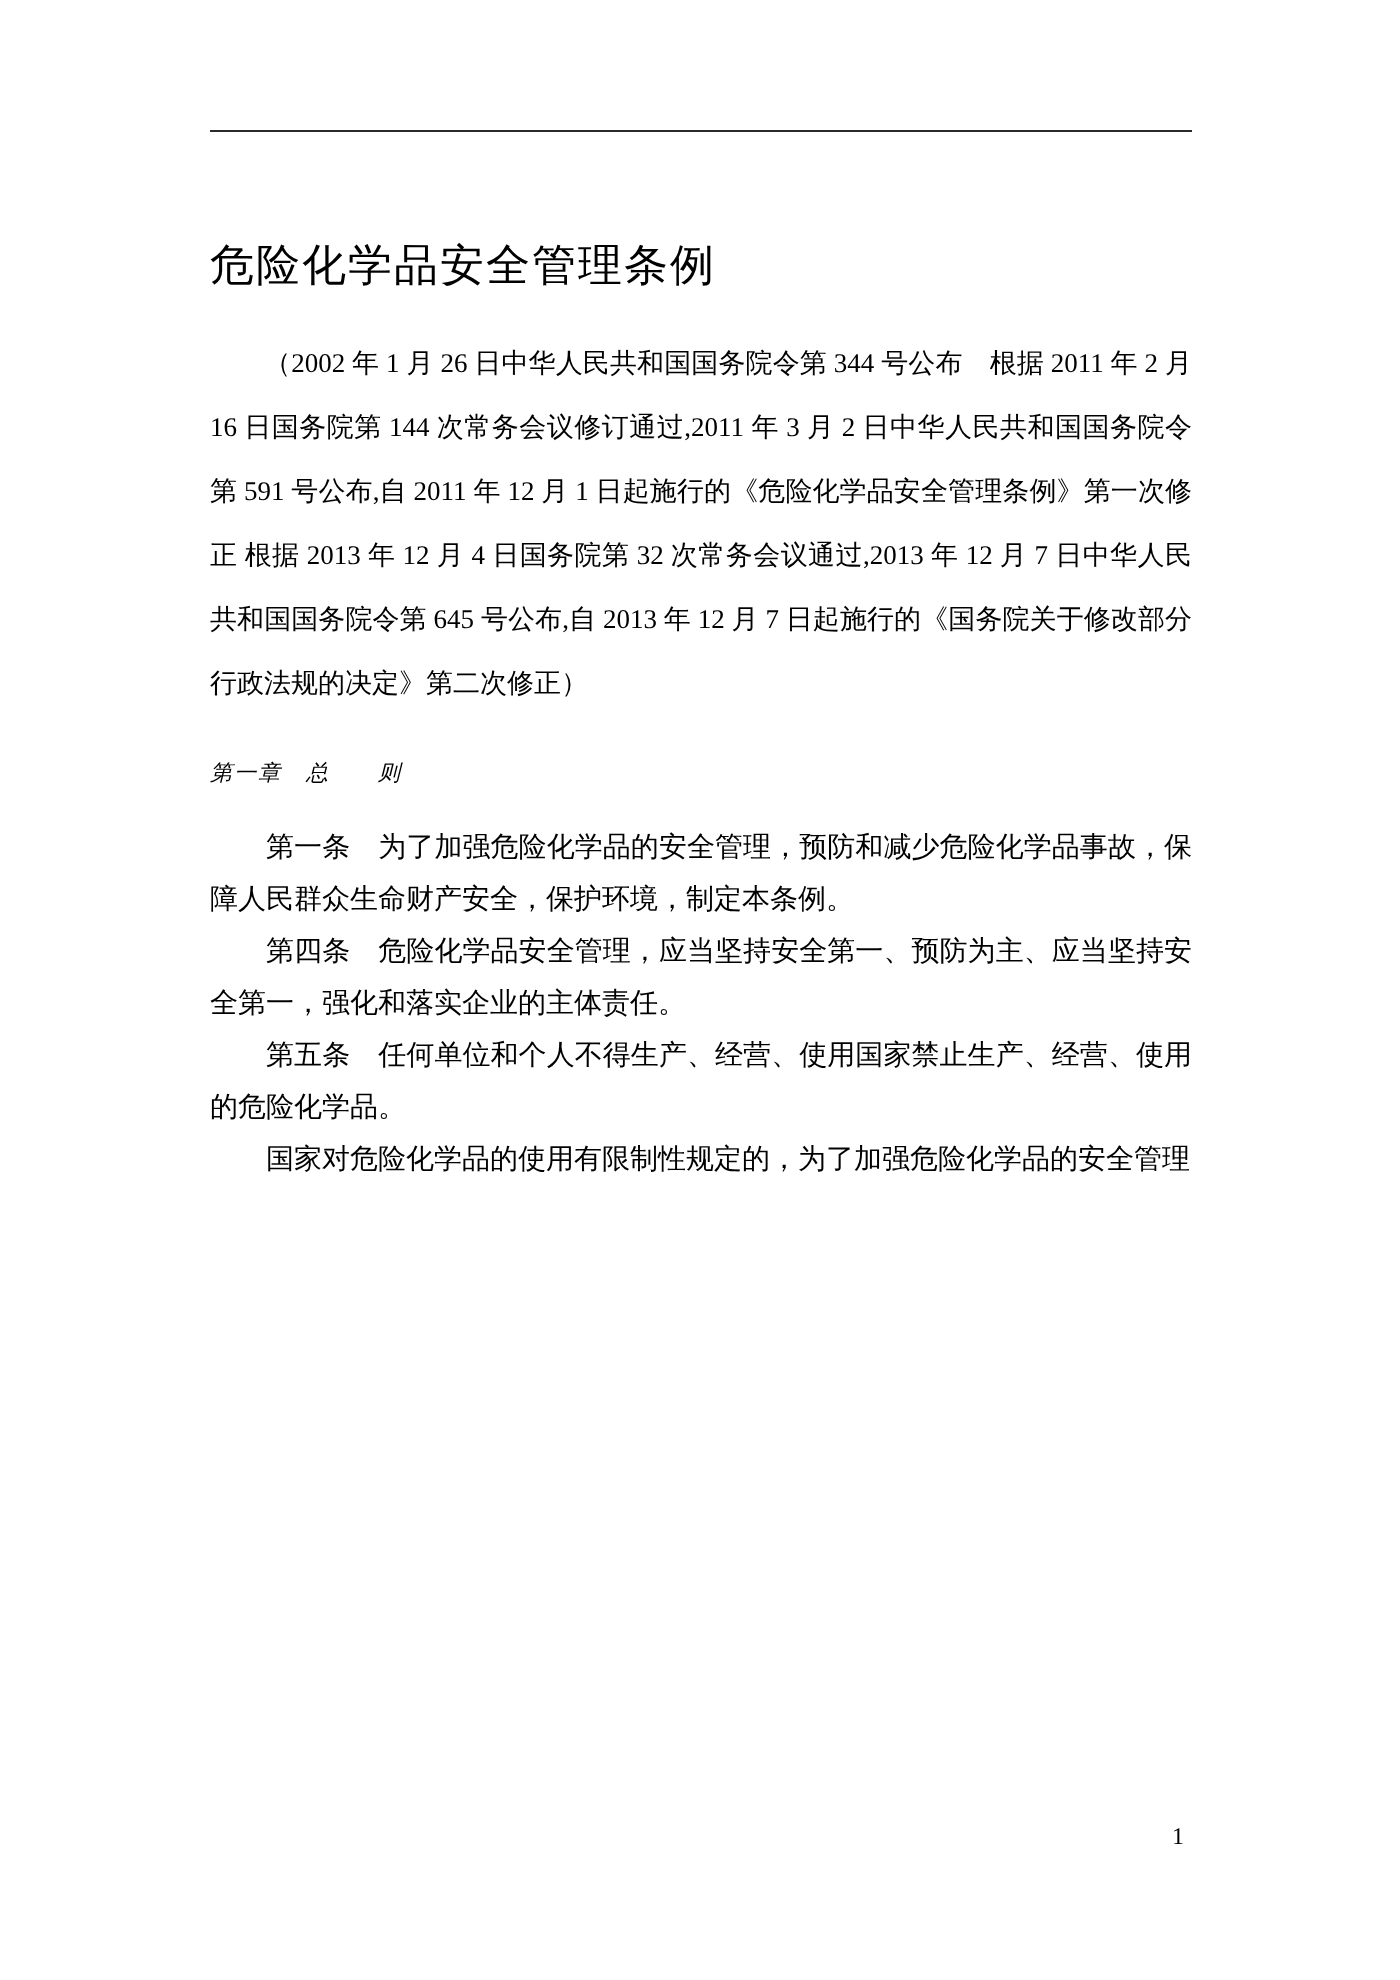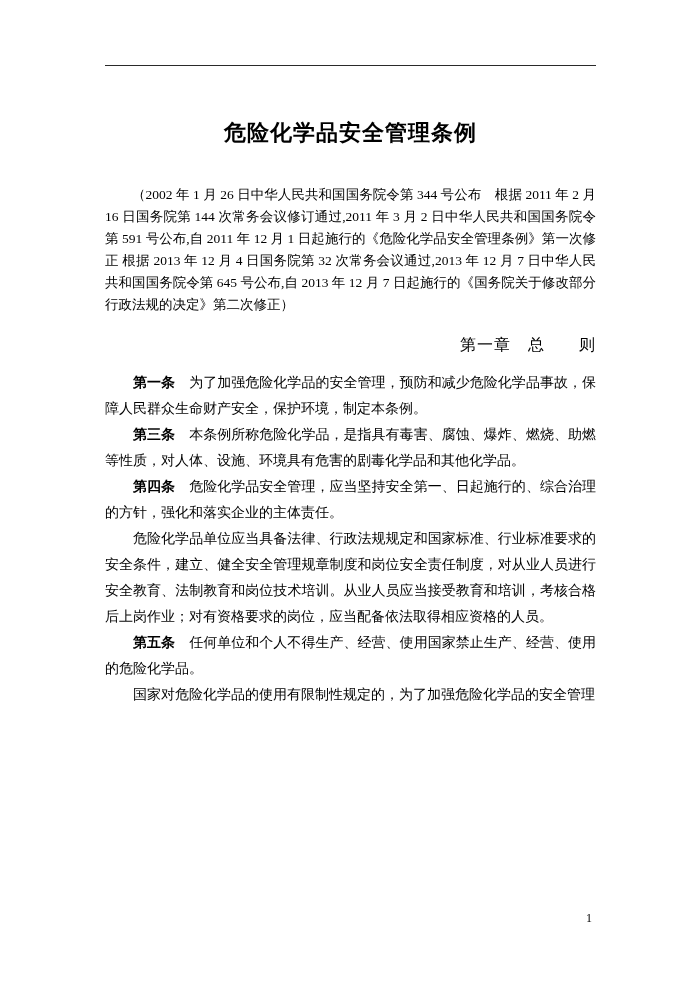--- a/index.html
+++ b/index.html
@@ -21,50 +21,51 @@
     border-top: 1px solid #2a2a2a;
   }
   .content {
     position: absolute;
     left: 105px;
     top: 66px;
     width: 491px;
   }
   .title {
     margin: 52px 0 0 0;
-    text-align: center;
+    text-align: left;
     font-size: 22px;
-    font-weight: bold;
+    font-weight: normal;
     line-height: 30px;
     letter-spacing: 1px;
   }
   .preamble {
-    margin: 36px 0 0 0;
+    margin: 18px 0 0 0;
     font-size: 13.5px;
-    line-height: 22px;
+    line-height: 32px;
     text-align: justify;
     text-indent: 2em;
   }
   .chapter {
     margin: 16px 0 0 0;
-    font-size: 16px;
+    font-size: 11px;
     font-weight: normal;
-    text-align: right;
+    text-align: left;
     line-height: 26px;
     letter-spacing: 1px;
+    font-style: italic;
   }
   .paragraphs {
     margin-top: 12px;
     font-size: 14px;
     line-height: 26px;
     text-align: justify;
   }
   .para { margin: 0; }
   .para.indent { text-indent: 2em; }
-  .article-label { font-weight: bold; }
+  .article-label { font-weight: normal; }
   .article-label:empty { display: none; }
   .article-label:not(:empty)::after { content: "\3000"; font-weight: normal; }
   .page-number {
     position: absolute;
     right: 108px;
     top: 910px;
     font-size: 12px;
     line-height: 16px;
   }
 </style>
@@ -79,27 +80,25 @@
 
     <p class="preamble">（2002 年 1 月 26 日中华人民共和国国务院令第 344 号公布　根据 2011 年 2 月 16 日国务院第 144 次常务会议修订通过,2011 年 3 月 2 日中华人民共和国国务院令第 591 号公布,自 2011 年 12 月 1 日起施行的《危险化学品安全管理条例》第一次修正 根据 2013 年 12 月 4 日国务院第 32 次常务会议通过,2013 年 12 月 7 日中华人民共和国国务院令第 645 号公布,自 2013 年 12 月 7 日起施行的《国务院关于修改部分行政法规的决定》第二次修正）</p>
 
     <h2 class="chapter">第一章　总　　则</h2>
 
     <div class="paragraphs">
       <p class="para indent"><span class="article-label">第一条</span><span>为了加强危险化学品的安全管理，预防和减少危险化学品事故，保障人民群众生命财产安全，保护环境，制定本条例。</span></p>
 
 
 
-      <p class="para indent"><span class="article-label">第三条</span><span>本条例所称危险化学品，是指具有毒害、腐蚀、爆炸、燃烧、助燃等性质，对人体、设施、环境具有危害的剧毒化学品和其他化学品。</span></p>
 
 
-      <p class="para indent"><span class="article-label">第四条</span><span>危险化学品安全管理，应当坚持安全第一、日起施行的、综合治理的方针，强化和落实企业的主体责任。</span></p>
+      <p class="para indent"><span class="article-label">第四条</span><span>危险化学品安全管理，应当坚持安全第一、预防为主、应当坚持安全第一，强化和落实企业的主体责任。</span></p>
 
 
-      <p class="para indent"><span>危险化学品单位应当具备法律、行政法规规定和国家标准、行业标准要求的安全条件，建立、健全安全管理规章制度和岗位安全责任制度，对从业人员进行安全教育、法制教育和岗位技术培训。从业人员应当接受教育和培训，考核合格后上岗作业；对有资格要求的岗位，应当配备依法取得相应资格的人员。</span></p>
 
       <p class="para indent"><span class="article-label">第五条</span><span>任何单位和个人不得生产、经营、使用国家禁止生产、经营、使用的危险化学品。</span></p>
 
       <p class="para indent"><span>国家对危险化学品的使用有限制性规定的，为了加强危险化学品的安全管理</span></p>
     </div>
   </div>
 
   <div class="page-number">1</div>
 </div>
 

